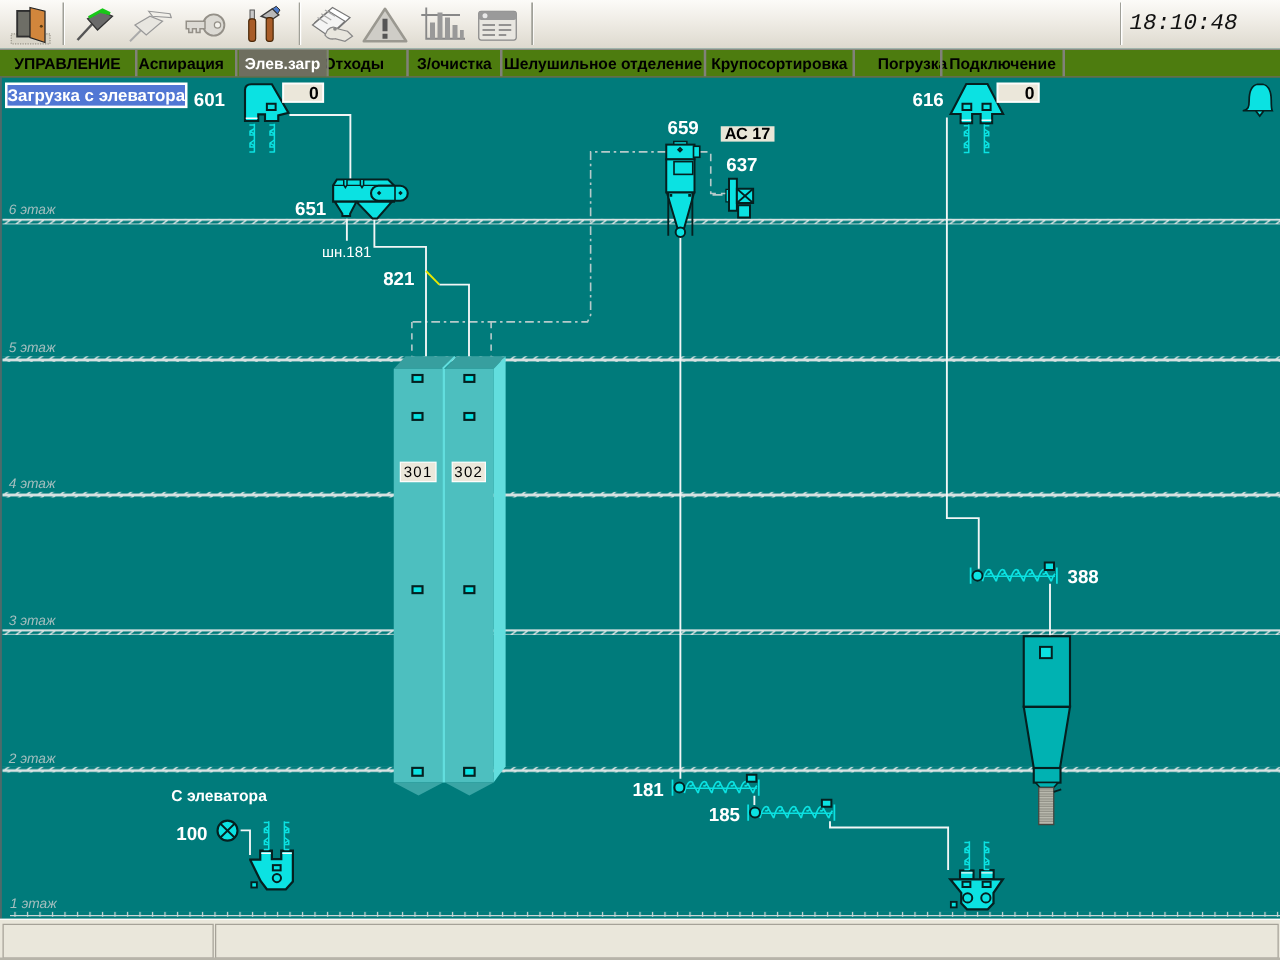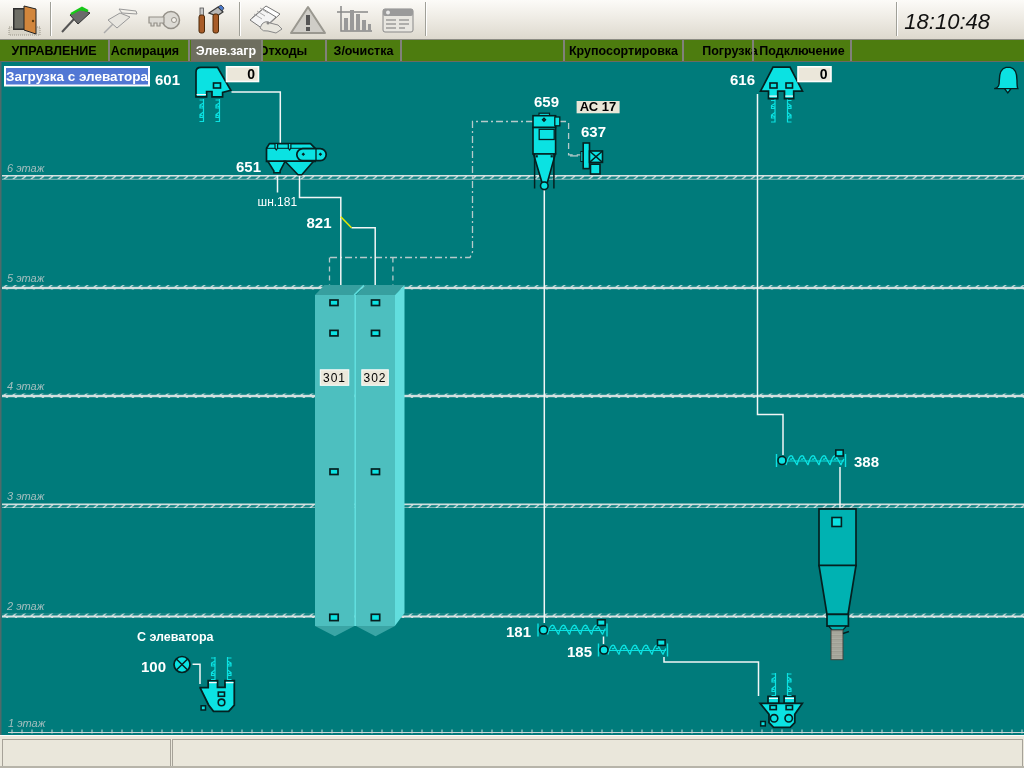--- a/index.html
+++ b/index.html
@@ -1,20 +1,20 @@
 <!DOCTYPE html>
 <html><head><meta charset="utf-8">
 <style>
 html,body{margin:0;padding:0;}
 body{width:1024px;height:768px;position:relative;overflow:hidden;
  font-family:"Liberation Sans",sans-serif;background:#007b7b;}
 #toolbar{position:absolute;left:0;top:0;width:1024px;height:39px;
  background:linear-gradient(180deg,#fcfbf8 0%,#efece5 45%,#ddd9ce 100%);
  border-bottom:1px solid #8c8c84;}
-#clock{position:absolute;right:34px;top:9px;font-style:italic;font-size:22px;color:#111;}
+#clock{position:absolute;right:34px;top:9px;font-style:italic;font-size:18px;color:#111;font-family:Liberation Mono, monospace;}
 .tsep{position:absolute;top:2px;width:2px;height:34px;
  background:linear-gradient(90deg,#a0a098 50%,#ffffff 50%);}
 #tabbar{position:absolute;left:0;top:40px;width:1024px;height:21px;
  background:#4d7c0f;border-bottom:1px solid #6a6a62;}
 .tab{position:absolute;top:0;height:21px;line-height:22px;text-align:center;
  font-weight:bold;font-size:12.5px;color:#000;white-space:nowrap;}
 .tabsep{position:absolute;top:0;width:2px;height:21px;background:#81817a;}
 #seltab{position:absolute;left:191px;top:0;width:70px;height:21px;background:#6e6e5f;
  color:#fff;font-weight:bold;font-size:12.5px;line-height:22px;text-align:center;}
 #statusbar{position:absolute;left:0;top:735px;width:1024px;height:33px;
@@ -101,20 +101,21 @@
  <div class="tsep" style="left:239px"></div>
  <div class="tsep" style="left:425px"></div>
  <div class="tsep" style="left:896px"></div>
  <div id="clock">18:10:48</div>
 </div>
 <div id="tabbar">
  <div class="tab" style="left:0;width:108px;">УПРАВЛЕНИЕ</div>
  <div class="tab" style="left:110px;width:70px;">Аспирация</div>
  <div class="tab" style="left:252px;width:62px;">Отходы</div>
  <div class="tab" style="left:327px;width:73px;">З/очистка</div>
+ <div class="tab" style="left:402px;width:161px;">Шелушильное отделение</div>
  <div class="tab" style="left:565px;width:117px;">Крупосортировка</div>
  <div class="tab" style="left:684px;width:68px;padding-left:12px;">Погрузка</div>
  <div class="tab" style="left:754px;width:96px;">Подключение</div>
  <div class="tabsep" style="left:108px"></div>
  <div class="tabsep" style="left:188px"></div>
  <div class="tabsep" style="left:261px"></div>
  <div class="tabsep" style="left:325px"></div>
  <div class="tabsep" style="left:400px"></div>
  <div class="tabsep" style="left:563px"></div>
  <div class="tabsep" style="left:682px"></div>

